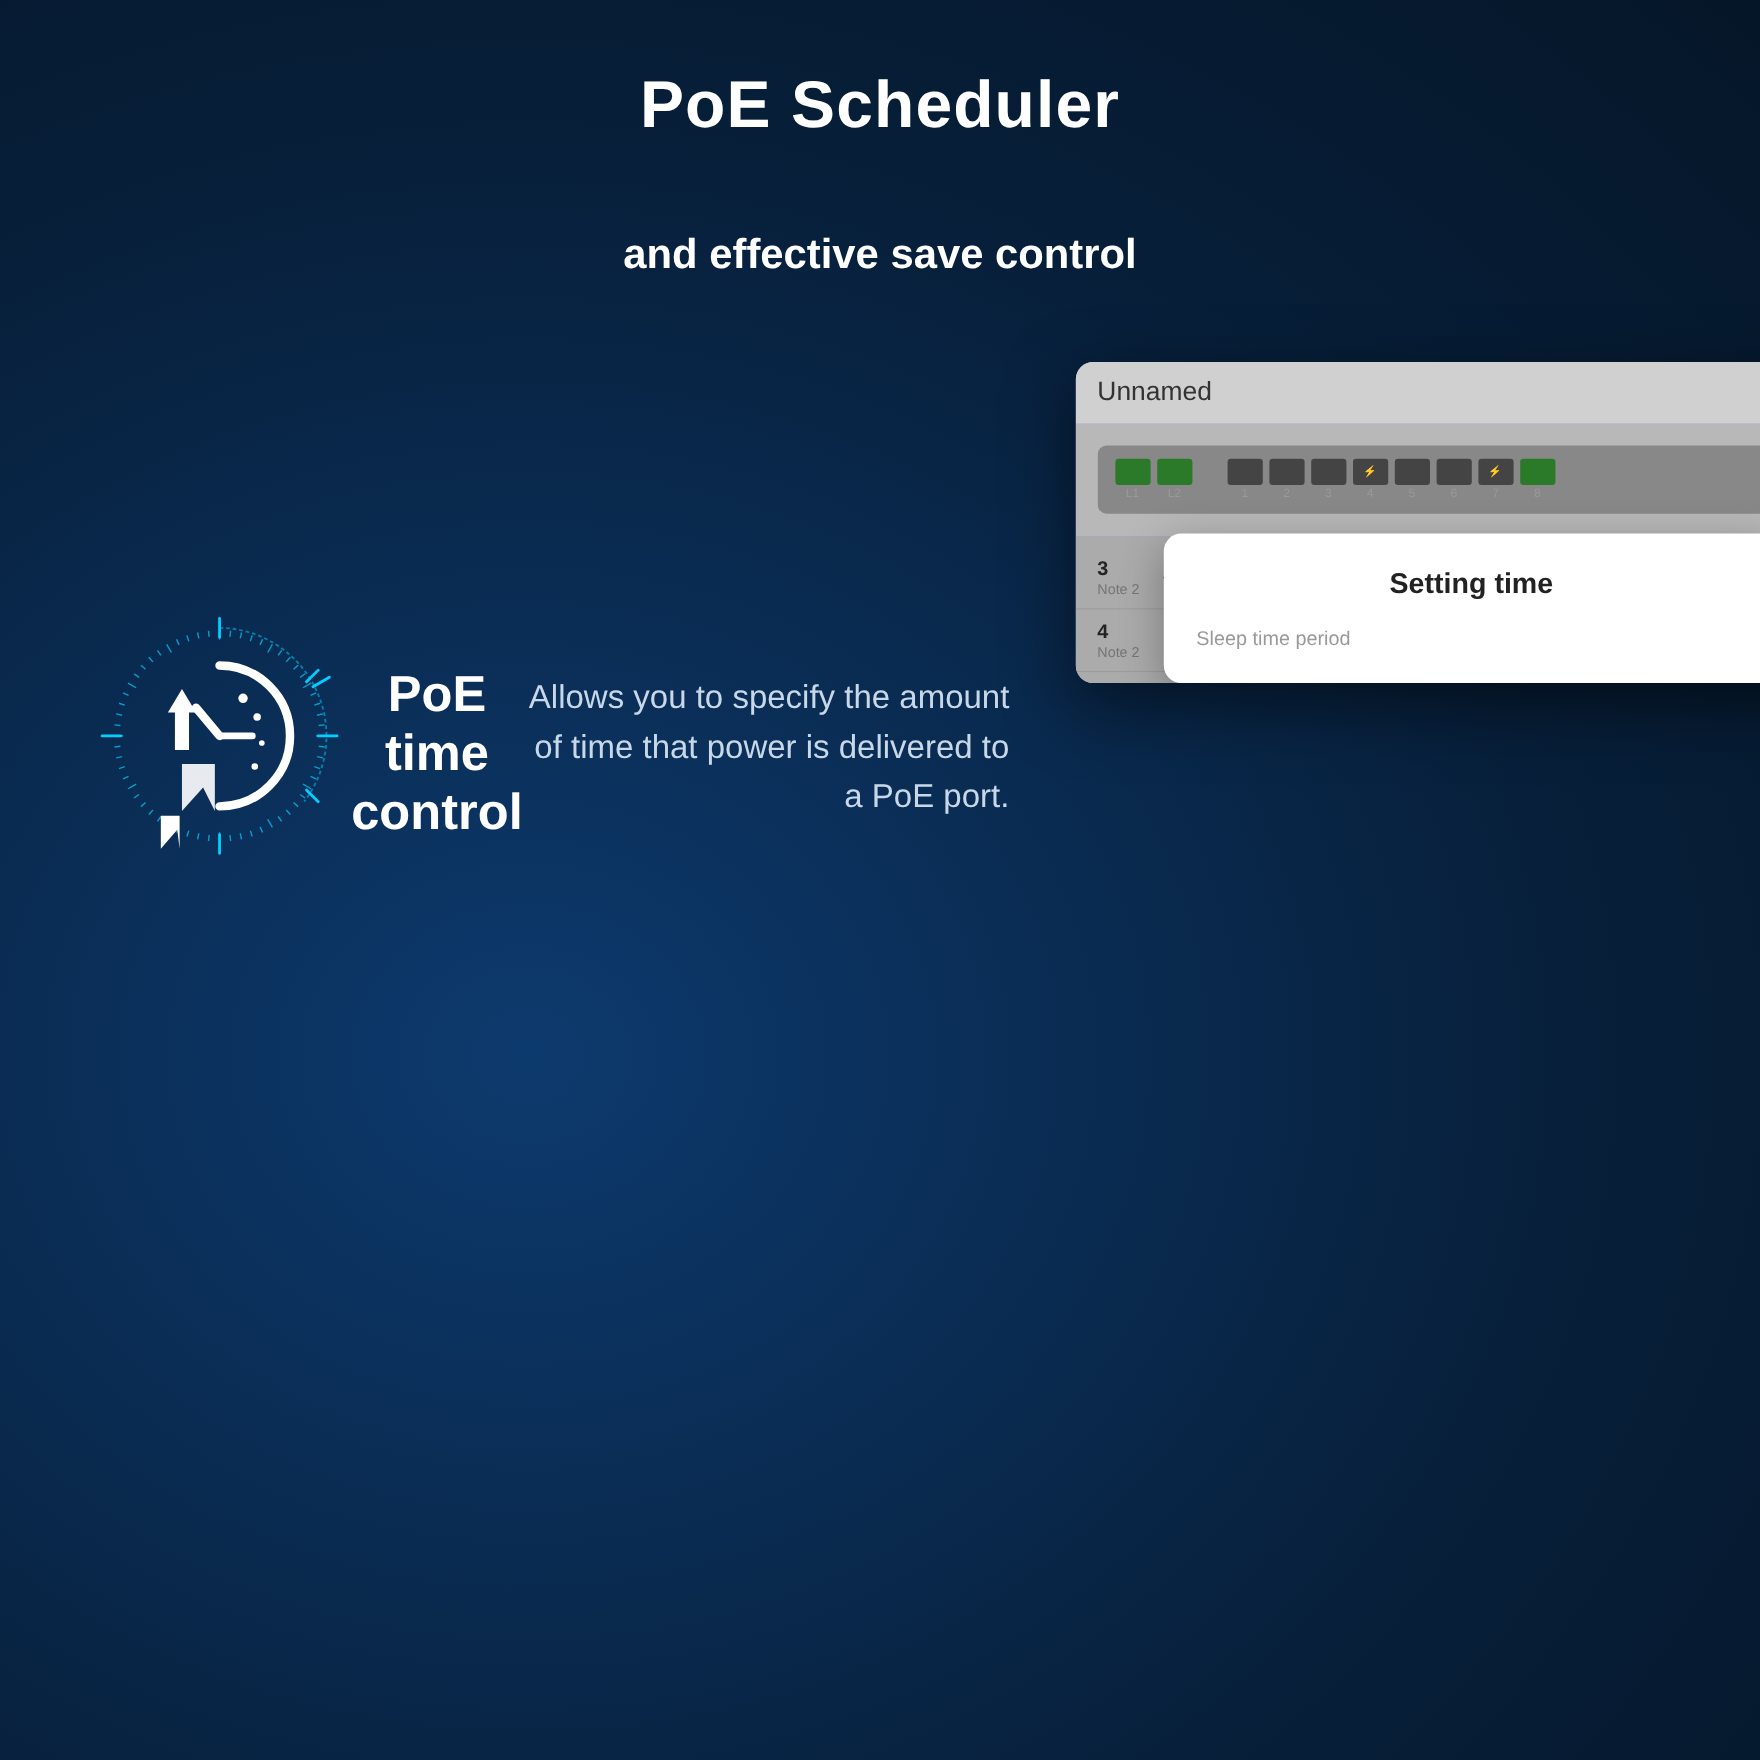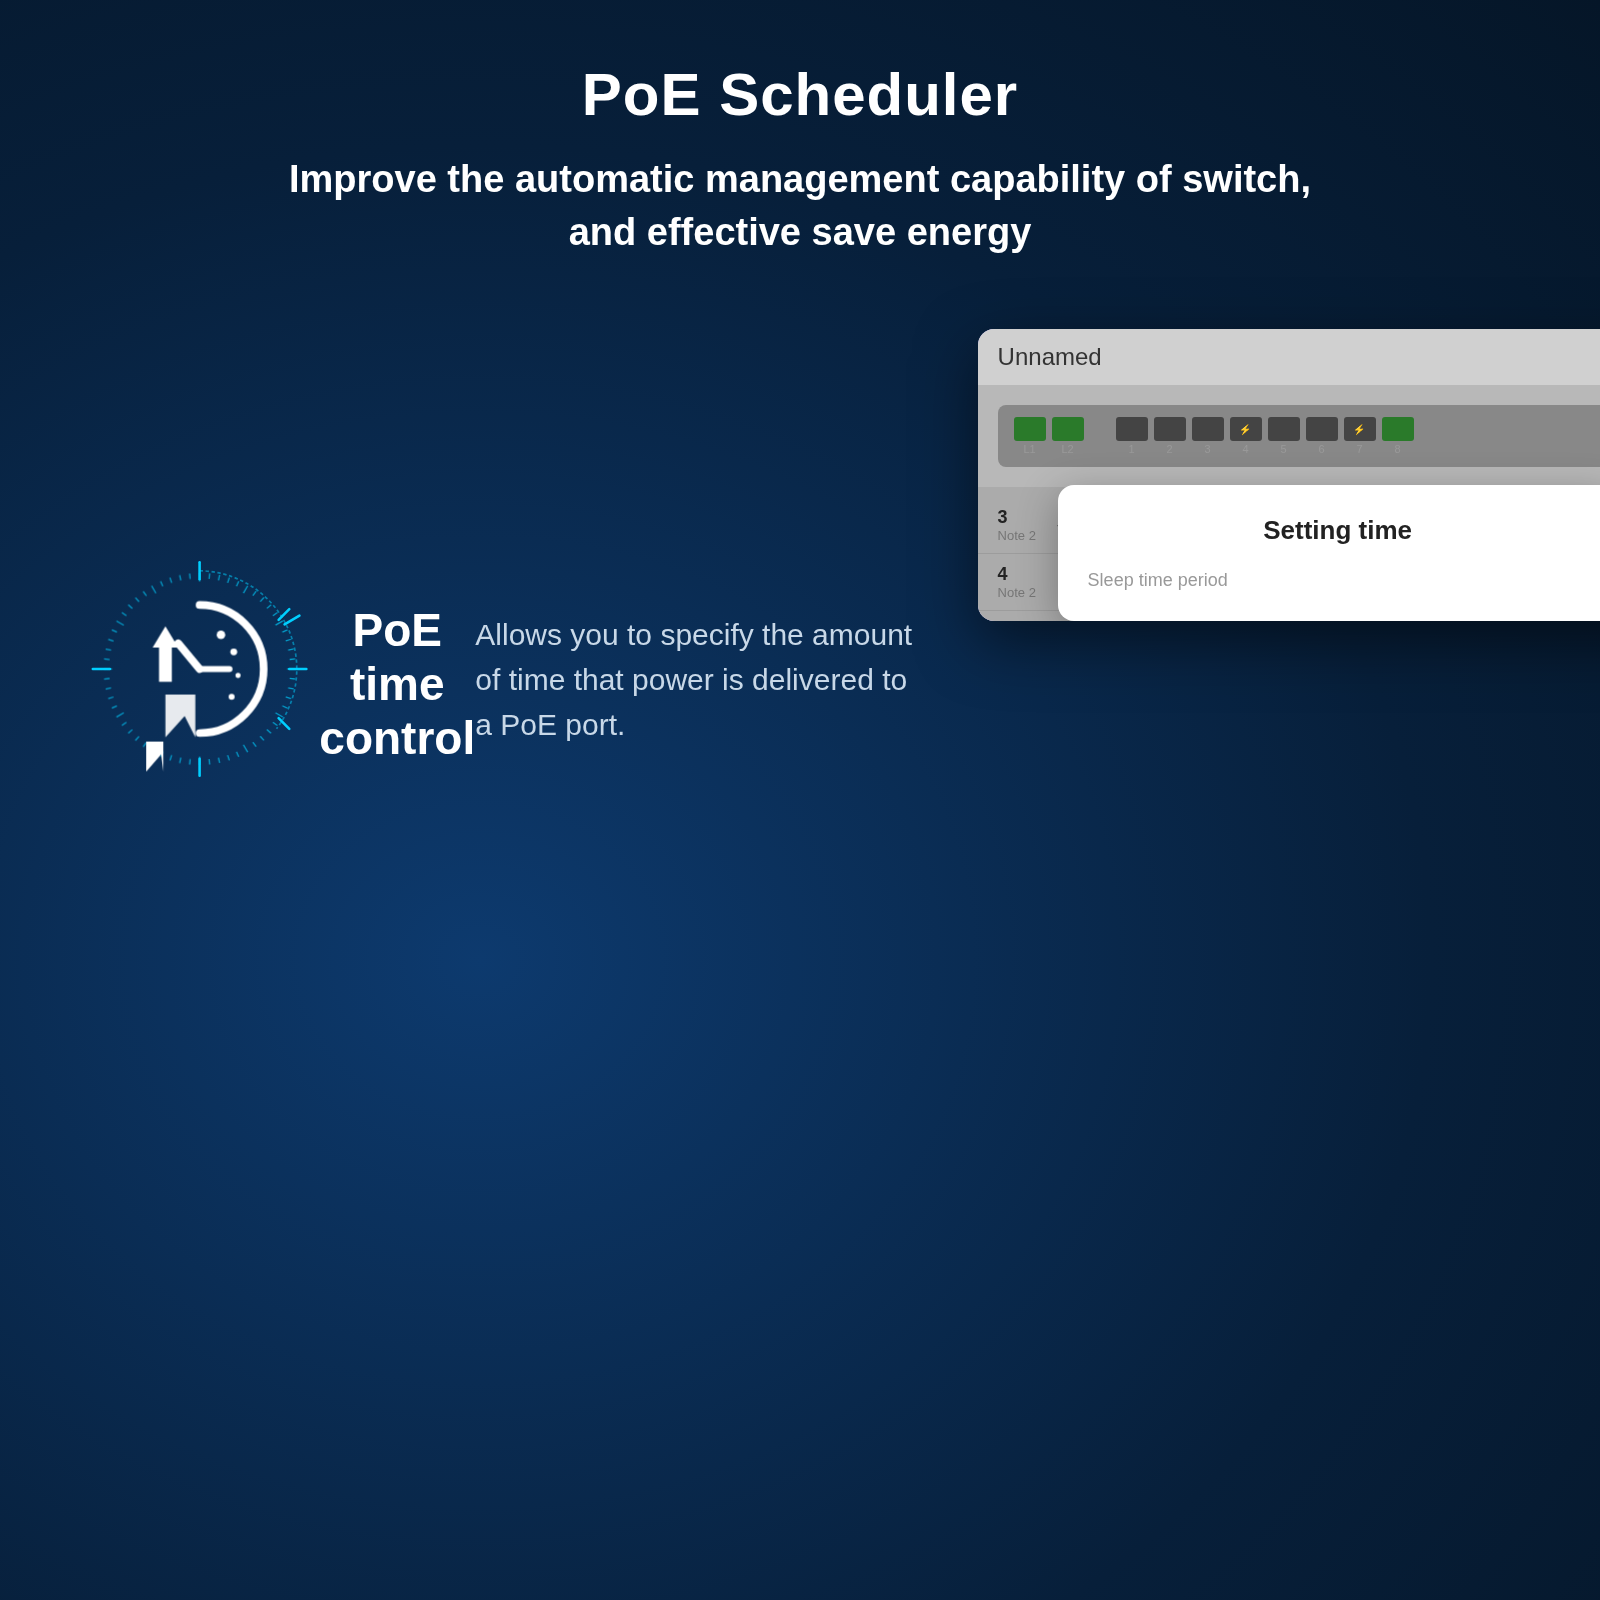--- a/index.html
+++ b/index.html
@@ -82,21 +82,21 @@
       font-size: 46px;
       font-weight: 800;
       color: #ffffff;
       text-align: center;
       margin-top: 30px;
     }
 
     .clock-desc {
       font-size: 30px;
       color: #c8d8e8;
-      text-align: left;
+      text-align: right;
       line-height: 1.5;
       margin-top: 20px;
       max-width: 480px;
     }
 
     
     .right-panel {
       width: 720px;
       flex-shrink: 0;
       background: #c4b5fd;
@@ -286,22 +286,22 @@
     }
   </style>
 </head>
 <body>
 
 <div class="bg"></div>
 
 <div class="header">
   <div class="main-title">PoE Scheduler</div>
   <div class="subtitle">
-    <span>Improve the automatic management capability of switch,</span><br>
-    <span>and effective save energy</span>
+    <br>
+    <span>and effective save control</span>
   </div>
 </div>
 
 <div class="content-area">
 
   <div class="left-panel">
     <div class="clock-dial">
       <svg class="clock-svg" viewBox="0 0 560 560" xmlns="http://www.w3.org/2000/svg">
 
         <g stroke="#00cfff" stroke-width="6" stroke-linecap="round">

